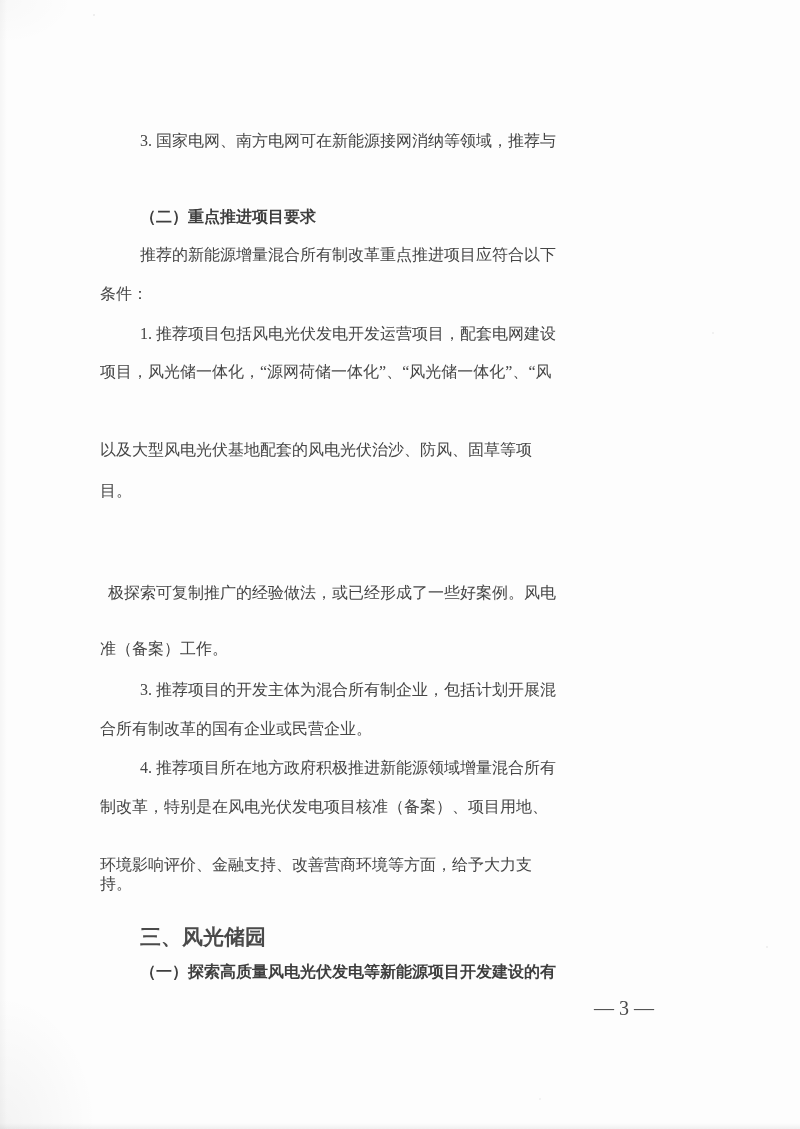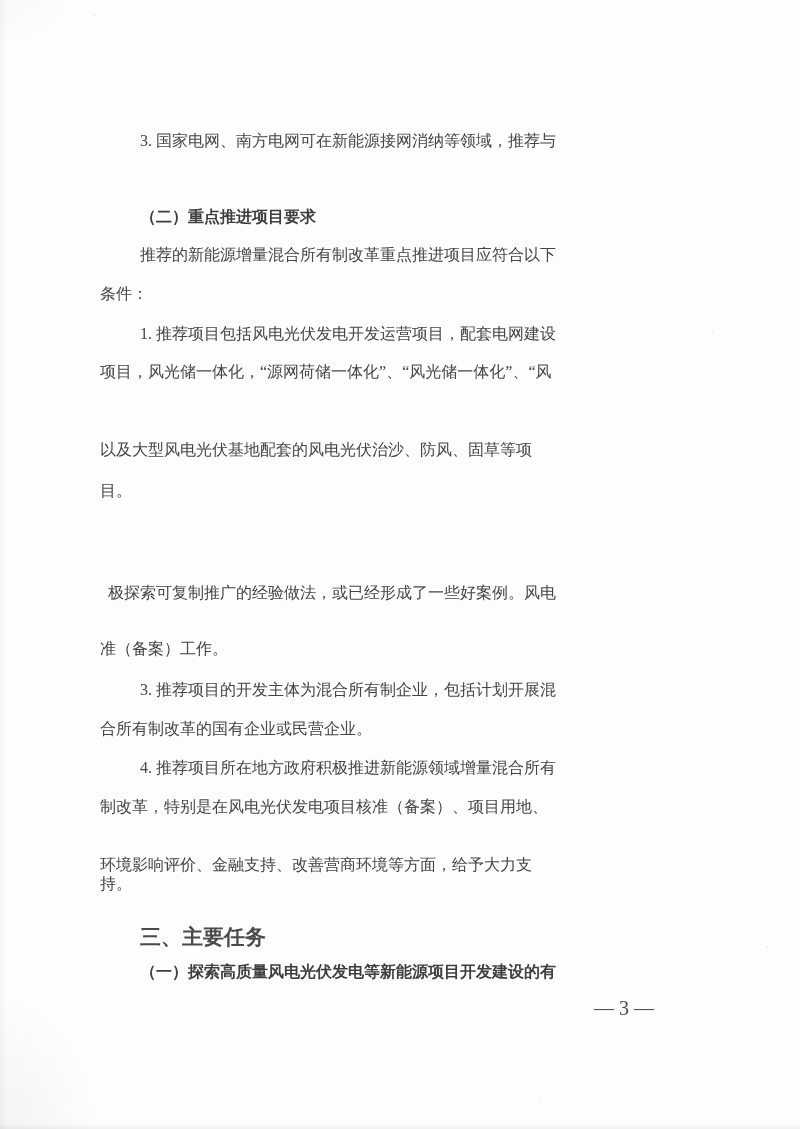--- a/index.html
+++ b/index.html
@@ -95,18 +95,18 @@
   <div class="doc-line l9 fade-end">以及大型风电光伏基地配套的风电光伏治沙、防风、固草等项</div>
   <div class="doc-line l10">目。</div>
   <div class="doc-line l12 fade-end">极探索可复制推广的经验做法，或已经形成了一些好案例。风电</div>
   <div class="doc-line l14">准（备案）工作。</div>
   <div class="doc-line l15 indent fade-end">3. 推荐项目的开发主体为混合所有制企业，包括计划开展混</div>
   <div class="doc-line l16">合所有制改革的国有企业或民营企业。</div>
   <div class="doc-line l17 indent fade-end">4. 推荐项目所在地方政府积极推进新能源领域增量混合所有</div>
   <div class="doc-line l18">制改革，特别是在风电光伏发电项目核准（备案）、项目用地、</div>
   <div class="doc-line l19 fade-end">环境影响评价、金融支持、改善营商环境等方面，给予大力支</div>
   <div class="doc-line l20">持。</div>
-  <div class="doc-line l21 indent hei">三、主要任务</div>
+  <div class="doc-line l21 indent hei">三、风光储园</div>
   <div class="doc-line l22 indent bold">（一）探索高质量风电光伏发电等新能源项目开发建设的有</div>
 
   <div class="page-number">— 3 —</div>
 
 </div>
 
 </body></html>

